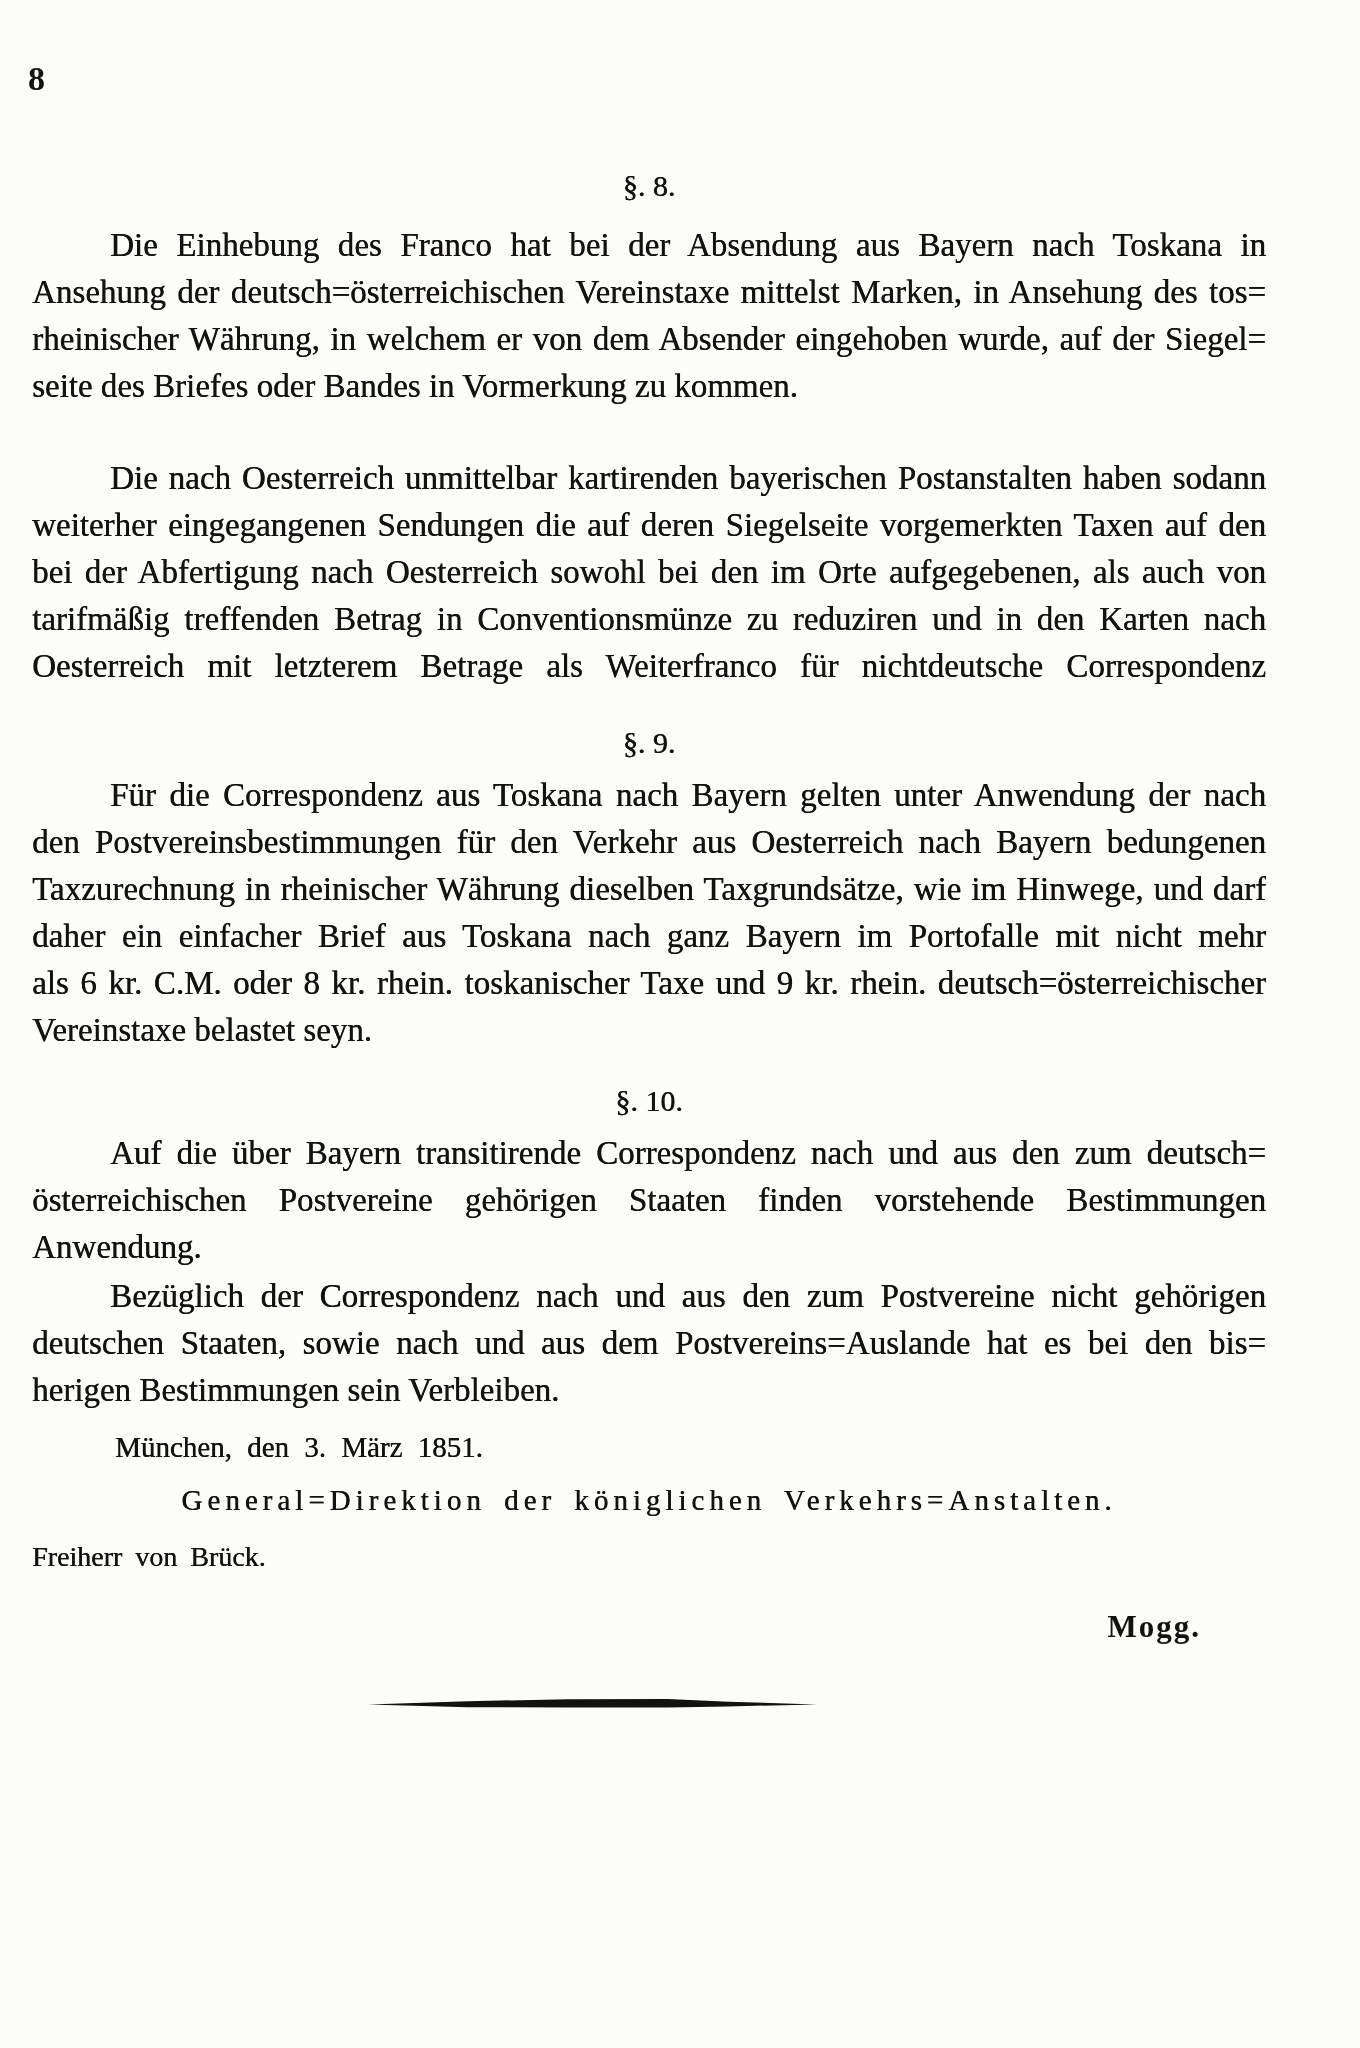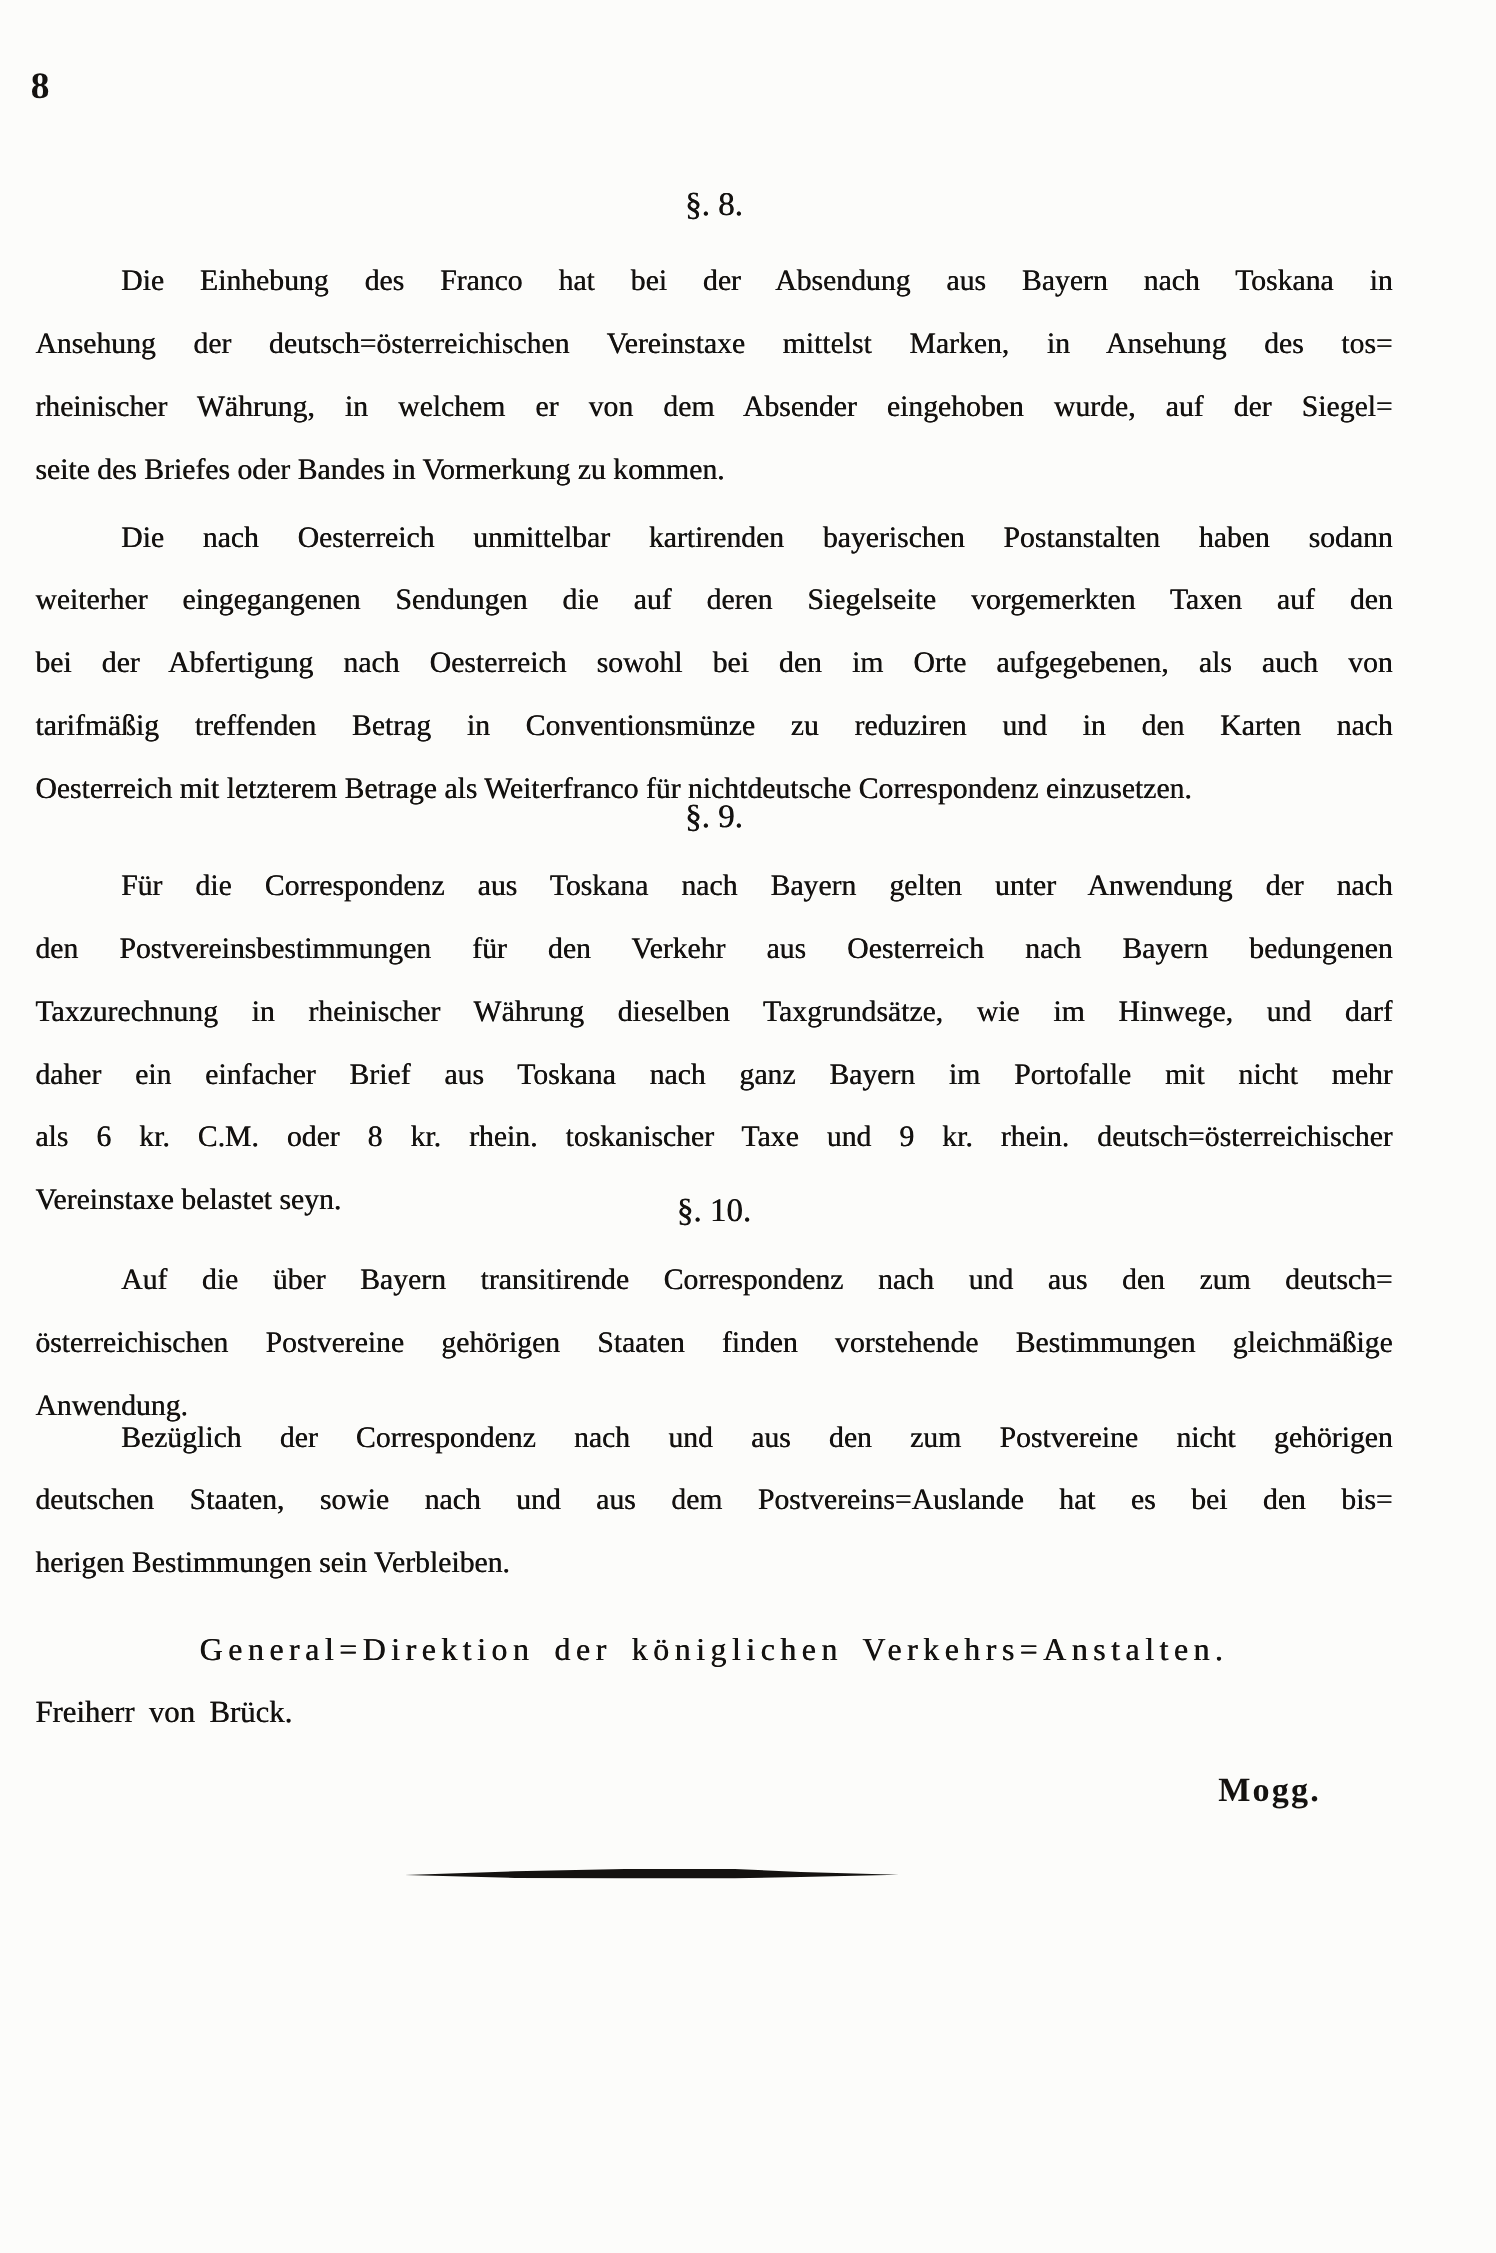--- a/index.html
+++ b/index.html
@@ -17,27 +17,26 @@
     font-size:34px;font-weight:bold;
   }
   .heading{
     position:absolute;left:32px;width:1234px;
     text-align:center;font-size:30px;height:42px;line-height:42px;
     text-shadow:0.4px 0 0 currentColor;
   }
   .para{position:absolute;left:32px;width:1234px;}
   .ln{
     height:47px;line-height:47px;overflow:hidden;
-    font-size:27px;
+    font-size:33px;
     text-align:justify;
     text-align-last:justify;
     -moz-text-align-last:justify;
     text-shadow:0.4px 0 0 currentColor;
     white-space:normal;
-    margin-top:10px;
   }
   .ln.first{text-indent:78px;}
   .ln.last{text-align-last:left;-moz-text-align-last:left;}
   .h8{top:165px}.p1{top:222px}.p2{top:455px}
   .h9{top:722px}.p3{top:772px}
   .h10{top:1080px}.p4{top:1130px}.p5{top:1273px}
   .dateline{
     position:absolute;left:115px;top:1425px;
     font-size:29px;height:44px;line-height:44px;word-spacing:8px;
     text-shadow:0.4px 0 0 currentColor;
@@ -105,20 +104,21 @@
     <div class="ln">österreichischen Postvereine gehörigen Staaten finden vorstehende Bestimmungen gleichmäßige</div>
     <div class="ln last">Anwendung.</div>
   </div>
 
   <div class="para p5">
     <div class="ln first">Bezüglich der Correspondenz nach und aus den zum Postvereine nicht gehörigen</div>
     <div class="ln">deutschen Staaten, sowie nach und aus dem Postvereins=Auslande hat es bei den bis=</div>
     <div class="ln last">herigen Bestimmungen sein Verbleiben.</div>
   </div>
 
+  <div class="dateline">München, den 3. März 1851.</div>
   <div class="authority">General=Direktion der königlichen Verkehrs=Anstalten.</div>
   <div class="signature">Freiherr von Brück.</div>
   <div class="countersig">Mogg.</div>
 
   <div class="rule">
     <svg width="450" height="16" viewBox="0 0 450 16" xmlns="http://www.w3.org/2000/svg">
       <polygon fill="#141210" points="0,9.6 100,6.2 200,4.2 300,4.0 360,6.8 449,9.4 360,11.4 300,12.4 200,12.6 100,12.2"></polygon>
     </svg>
   </div>
 

